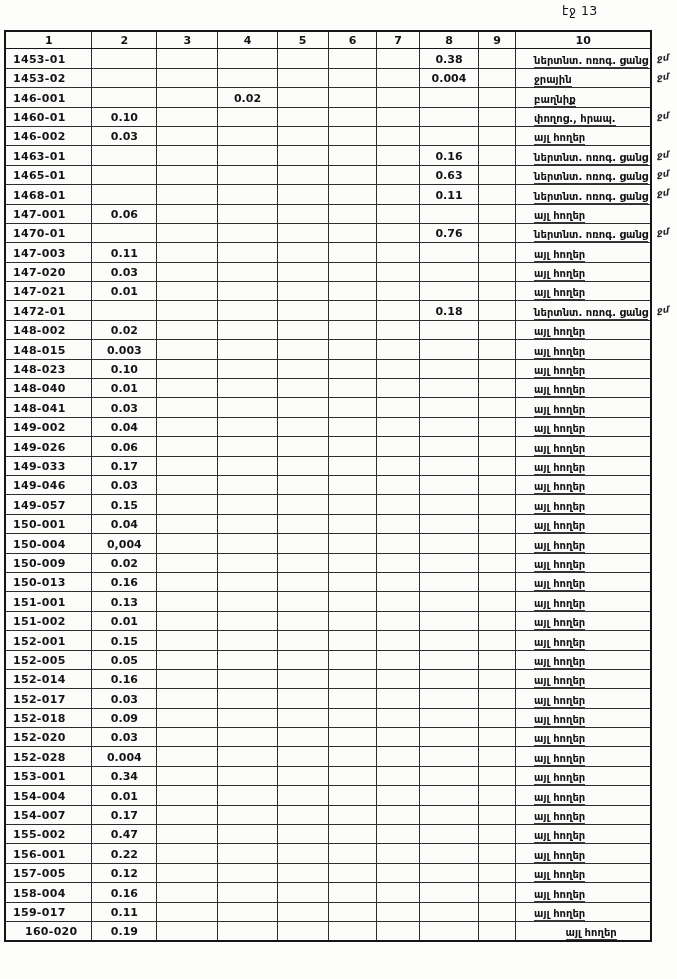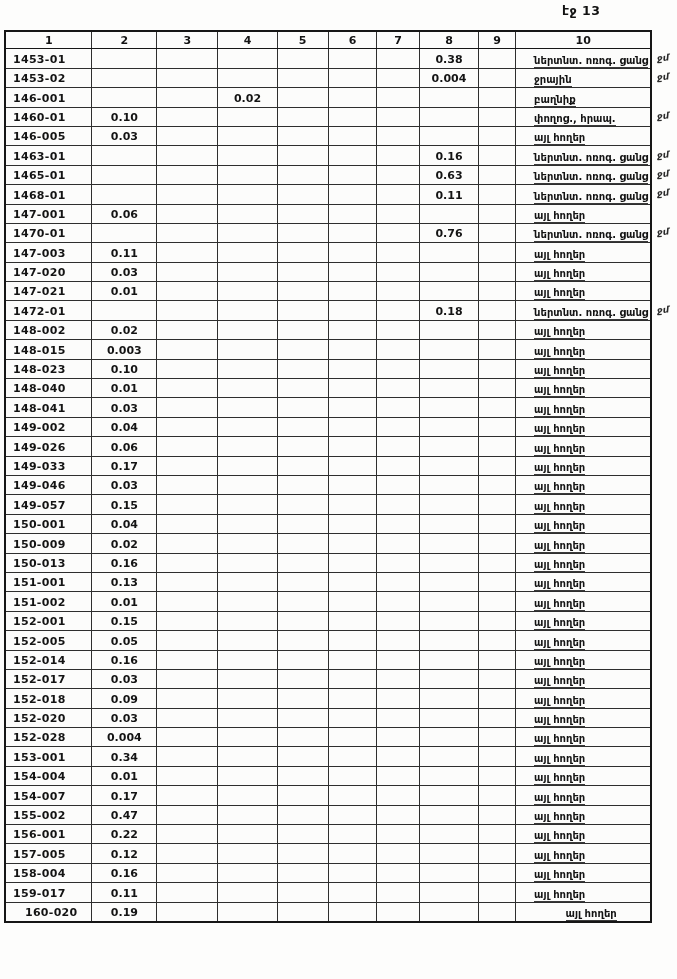--- a/index.html
+++ b/index.html
@@ -14,21 +14,21 @@
     overflow: hidden;
     font-family: "DejaVu Sans", sans-serif;
     color: #141414;
     background: #fdfdfc;
   }
   .page-label {
     position: absolute;
     left: 562px;
     top: 3px;
     font-size: 12.5px;
-    font-weight: bold;
+    font-weight: normal;
     letter-spacing: 0.5px;
     color: #111;
   }
   .doc-table {
     position: absolute;
     left: 4px;
     top: 30px;
     border-collapse: collapse;
     table-layout: fixed;
   }
@@ -162,21 +162,21 @@
         <td class="c4"></td>
         <td class="c5"></td>
         <td class="c6"></td>
         <td class="c7"></td>
         <td class="c8"></td>
         <td class="c9"></td>
         <td class="c10"><span class="u">փողոց., հրապ.</span></td>
         <td class="margin-cell"><span>ջմ</span></td>
       </tr>
       <tr>
-        <td class="c1">146-005</td>
+        <td class="c1">146-002</td>
         <td class="c2">0.03</td>
         <td class="c3"></td>
         <td class="c4"></td>
         <td class="c5"></td>
         <td class="c6"></td>
         <td class="c7"></td>
         <td class="c8"></td>
         <td class="c9"></td>
         <td class="c10"><span class="u">այլ հողեր</span></td>
         <td class="margin-cell"></td>
@@ -424,20 +424,33 @@
         <td class="c6"></td>
         <td class="c7"></td>
         <td class="c8"></td>
         <td class="c9"></td>
         <td class="c10"><span class="u">այլ հողեր</span></td>
         <td class="margin-cell"></td>
       </tr>
       <tr>
         <td class="c1">150-001</td>
         <td class="c2">0.04</td>
+        <td class="c3"></td>
+        <td class="c4"></td>
+        <td class="c5"></td>
+        <td class="c6"></td>
+        <td class="c7"></td>
+        <td class="c8"></td>
+        <td class="c9"></td>
+        <td class="c10"><span class="u">այլ հողեր</span></td>
+        <td class="margin-cell"></td>
+      </tr>
+      <tr>
+        <td class="c1">150-004</td>
+        <td class="c2">0,004</td>
         <td class="c3"></td>
         <td class="c4"></td>
         <td class="c5"></td>
         <td class="c6"></td>
         <td class="c7"></td>
         <td class="c8"></td>
         <td class="c9"></td>
         <td class="c10"><span class="u">այլ հողեր</span></td>
         <td class="margin-cell"></td>
       </tr>

